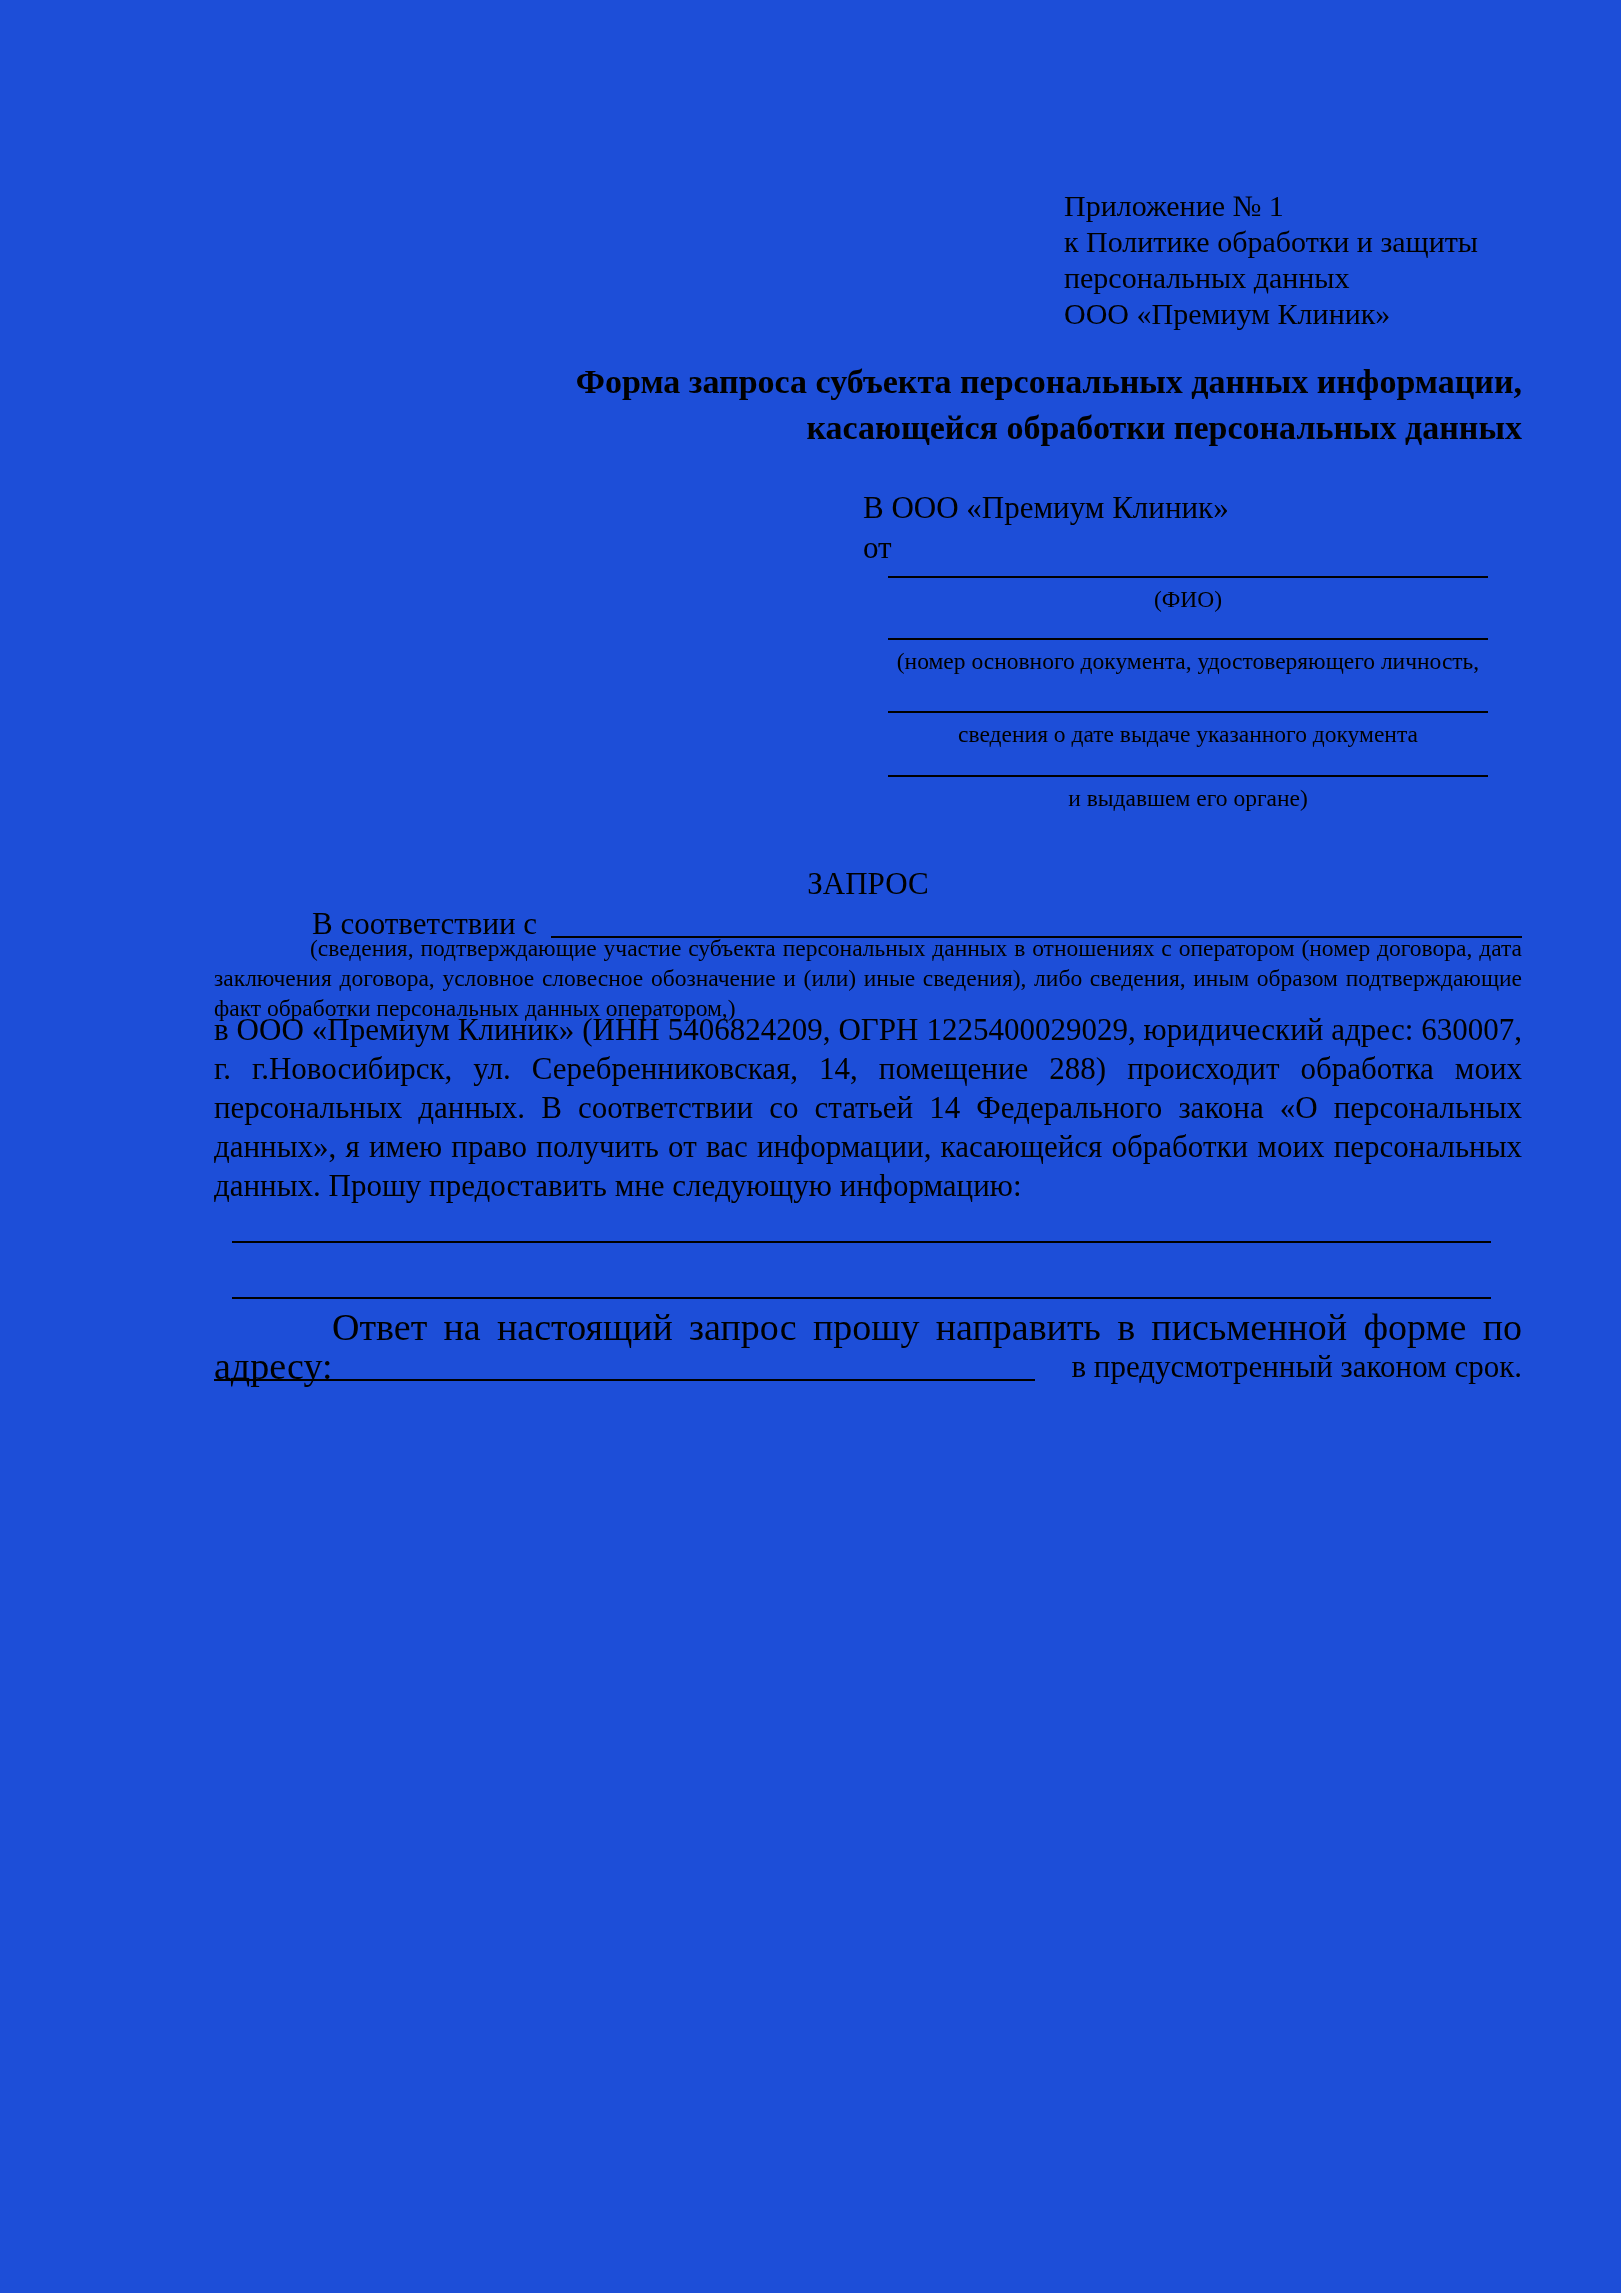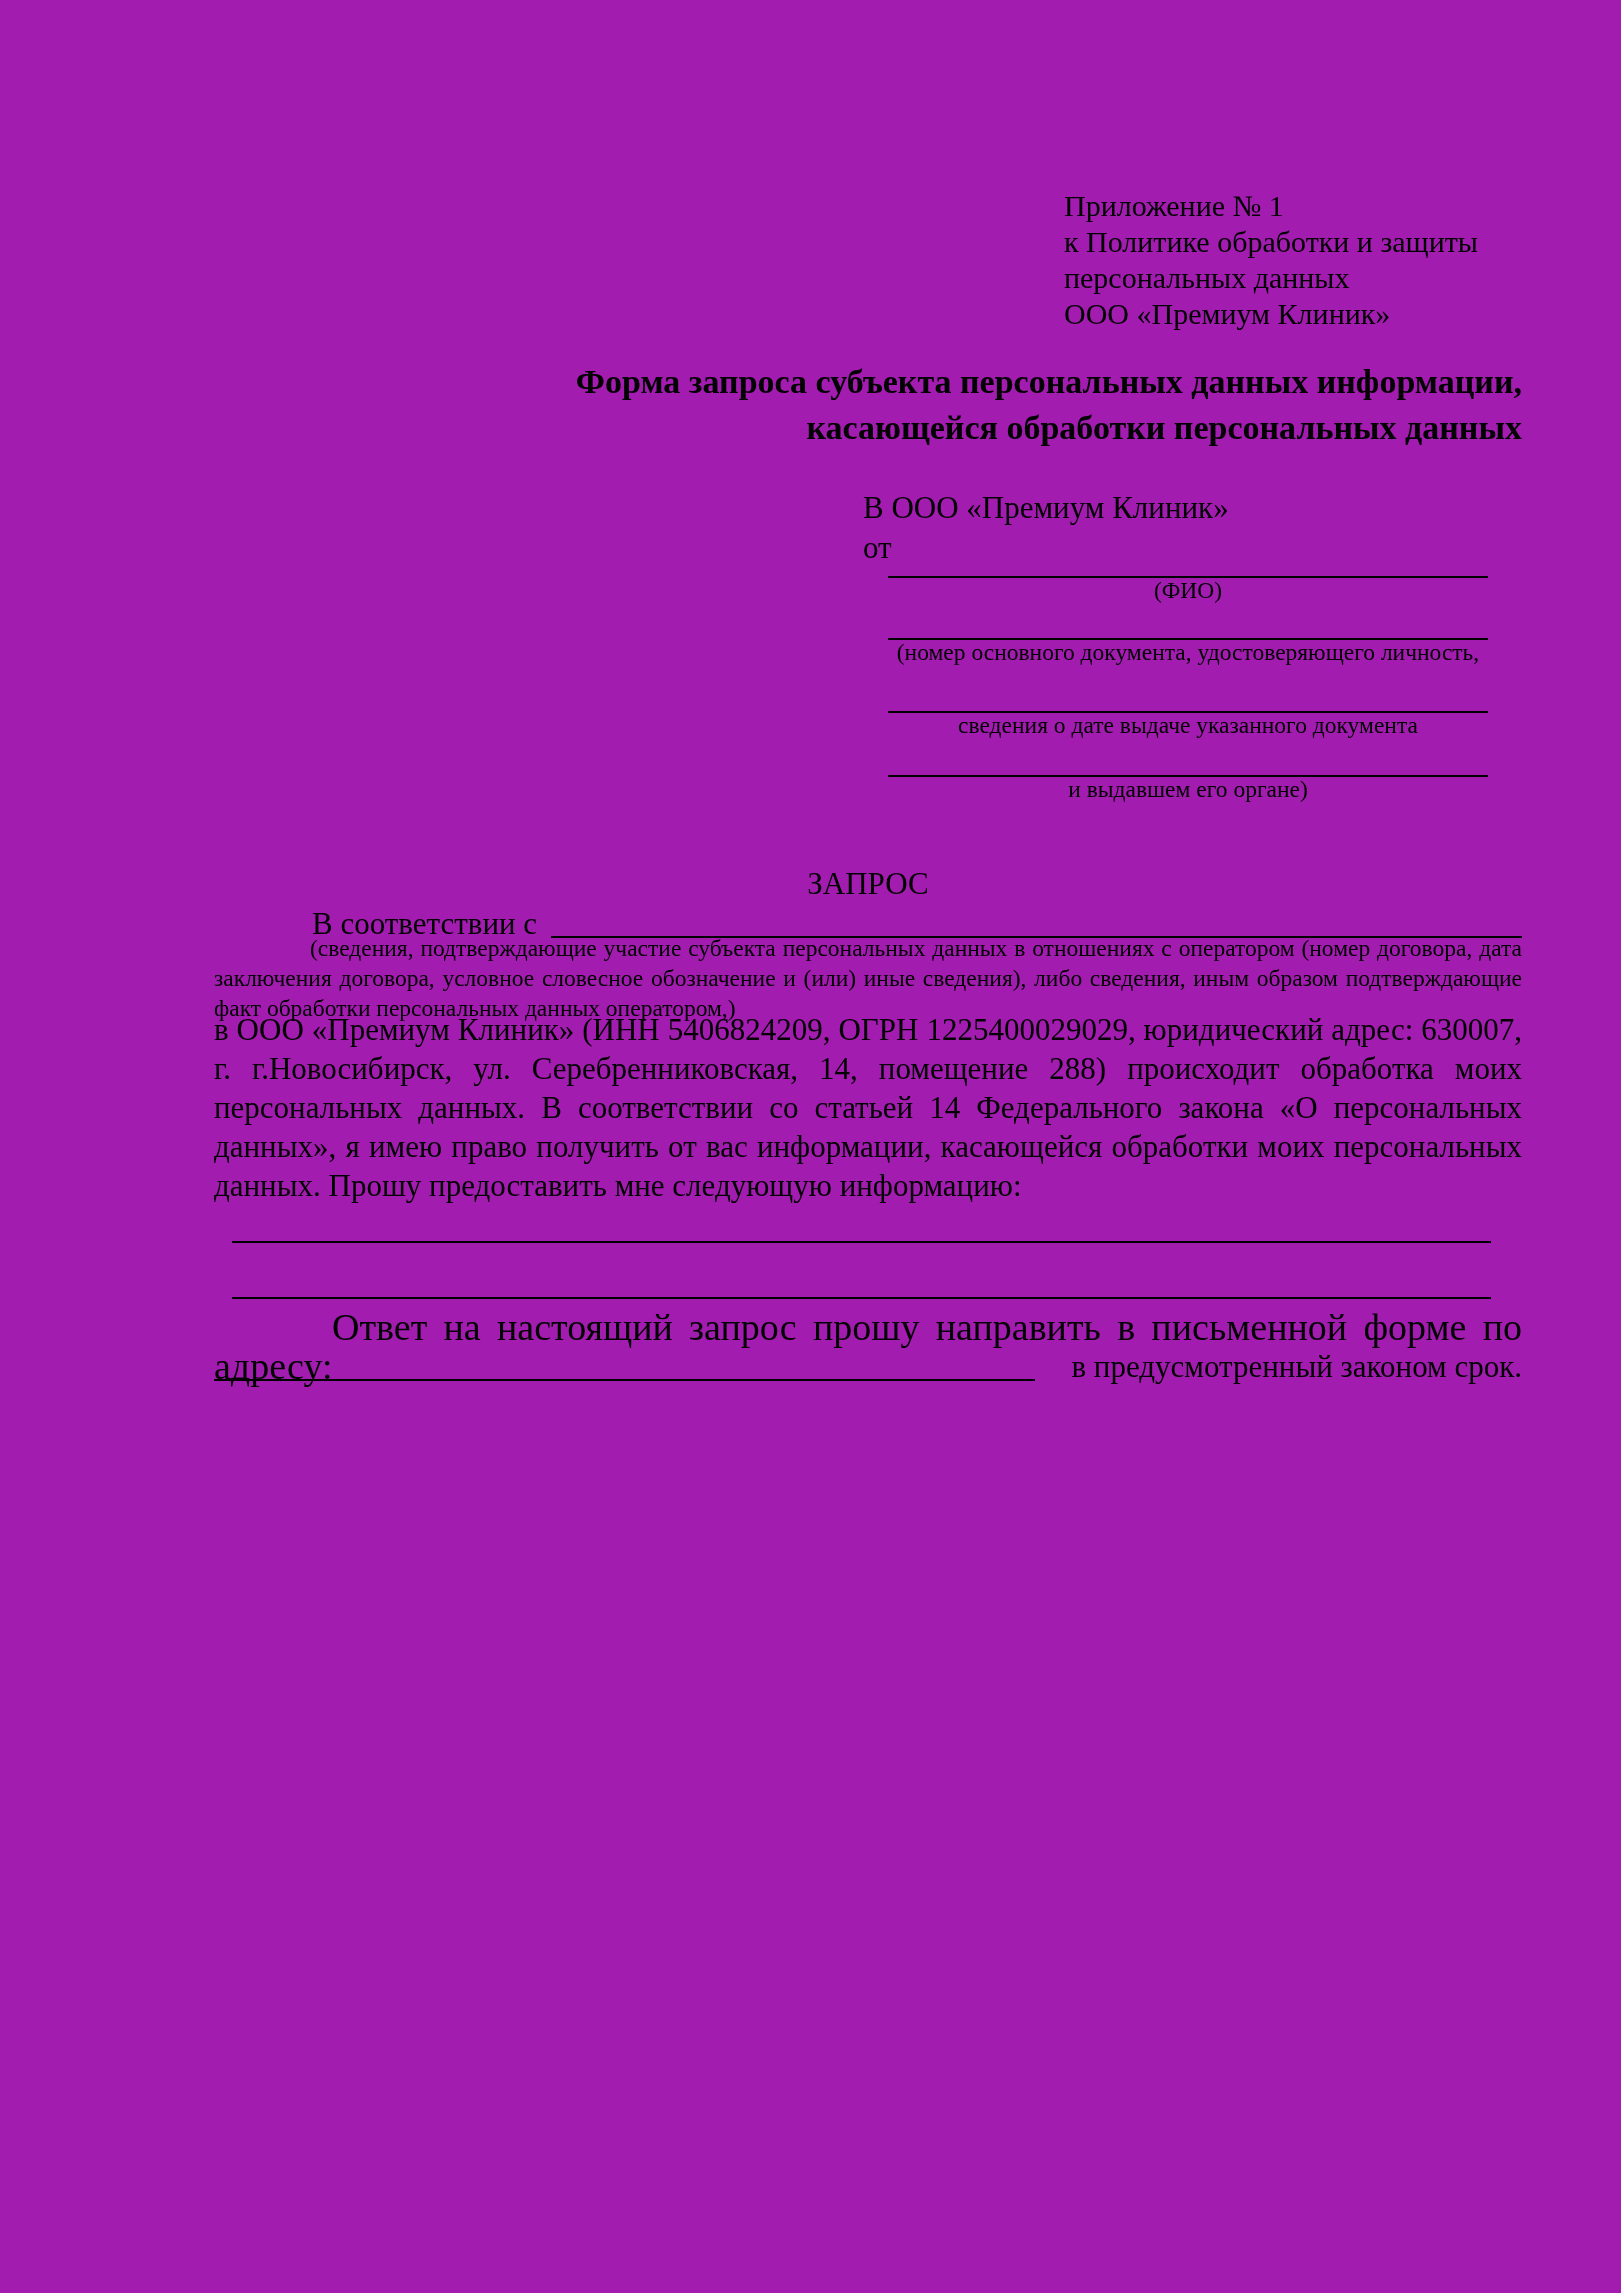--- a/index.html
+++ b/index.html
@@ -1,39 +1,39 @@
 <!DOCTYPE html>
 <html lang="ru"><head>
 <meta charset="utf-8">
 <style>
   html, body { margin: 0; padding: 0; background: #e9e9e9; }
   .page {
     position: relative;
     width: 1621px;
     height: 2294px;
     margin: 0 auto;
-    background: #a21caf;
+    background: #1d4ed8;
     font-family: "Liberation Serif", "DejaVu Serif", serif;
     color: #000000;
     overflow: hidden;
   }
   .appendix {
     position: absolute; left: 1064px; top: 188px;
     font-size: 30px; line-height: 36px; white-space: nowrap;
   }
   .doc-title {
     position: absolute; left: 214px; top: 359px; width: 1308px;
     text-align: right; font-weight: bold; font-size: 34px; line-height: 46px;
   }
   .addr-to { position: absolute; left: 863px; top: 490px; font-size: 31px; white-space: nowrap; }
   .addr-from { position: absolute; left: 863px; top: 530px; font-size: 31px; }
   .field { position: absolute; left: 888px; width: 600px; }
   .field-line { height: 27.4px; border-bottom: 2px solid #000; }
   .field-caption {
-    font-size: 23.5px; line-height: 25.5px; text-align: center; padding-top: 0;
+    font-size: 23.5px; line-height: 25.5px; text-align: center; padding-top: 9px;
   }
   .f1 { top: 549px; } .f2 { top: 611px; } .f3 { top: 684px; } .f4 { top: 748px; }
   .zapros {
     position: absolute; left: 214px; top: 866px; width: 1308px;
     text-align: center; font-size: 31px;
   }
   .intro-row {
     position: absolute; left: 214px; top: 904px; width: 1308px;
     display: flex; align-items: flex-end; font-size: 31px; line-height: 39px;
   }

